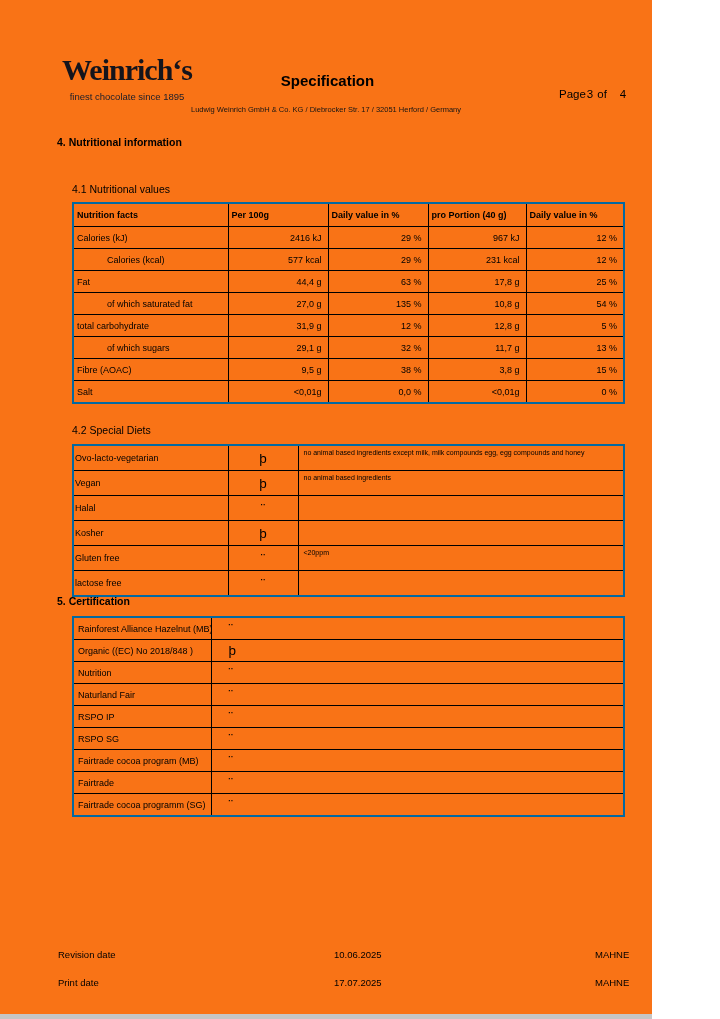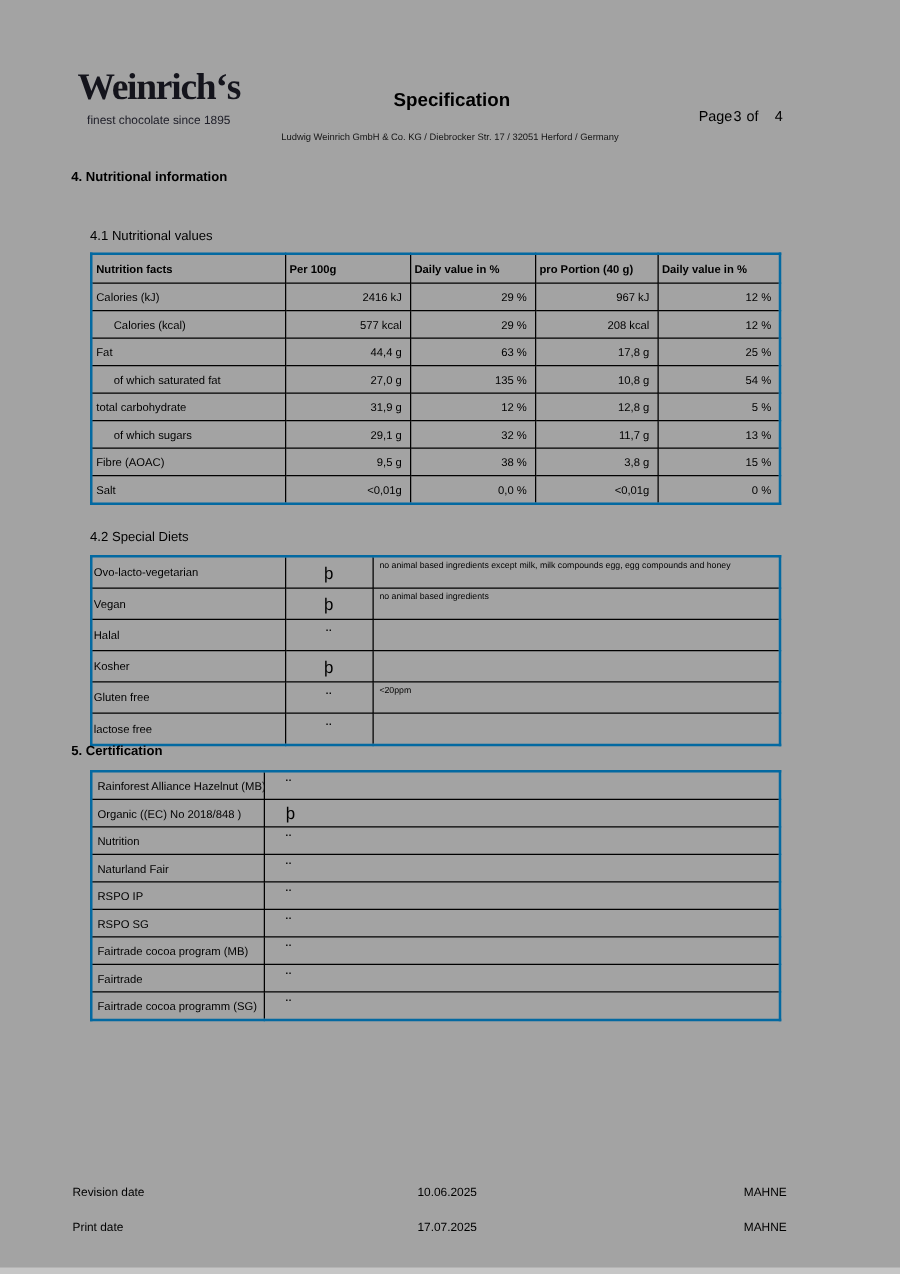--- a/index.html
+++ b/index.html
@@ -1,17 +1,17 @@
 <!DOCTYPE html>
 <html><head>
 <meta charset="utf-8">
 <style>
   html,body { margin:0; padding:0; background:#fff; }
   .page {
-    position:relative; width:720px; height:1019px; background:#a3a3a3;
+    position:relative; width:652px; height:1019px; background:#f97316;
     font-family:"Liberation Sans", sans-serif; color:#000; overflow:hidden;
   }
 
   
   .logo { position:absolute; left:56px; top:53px; width:142px; text-align:center; }
   .logo-brand {
     font-family:"Liberation Serif", serif; font-weight:bold; font-size:30px;
     letter-spacing:-1px; line-height:34px; white-space:nowrap; color:#14141c;
   }
   .logo-tagline { margin-top:4px; font-size:9.5px; letter-spacing:0; white-space:nowrap; color:#20202a; }
@@ -33,21 +33,21 @@
   #heading-5  { left:57px; top:595px; }
 
   
   table.tbl { position:absolute; left:72px; border-collapse:collapse; table-layout:fixed; border:2px solid #0369a1; }
   .tbl td, .tbl th { border:1px solid #000; padding:0; vertical-align:middle; overflow:hidden; }
 
   .nutri { top:202px; width:551px; }
   .nutri th { height:22px; text-align:left; font-size:9px; padding:0 0 0 3px; white-space:nowrap; }
   .nutri td { height:21px; font-size:9px; }
   .nutri td.lbl { padding-left:3px; white-space:nowrap; }
-  .nutri td.lbl.indent { padding-left:17px; }
+  .nutri td.lbl.indent { padding-left:33px; }
   .nutri td.val { text-align:right; padding-right:6px; white-space:nowrap; }
 
   .diets { top:444px; width:551px; }
   .diets td { height:21px; font-size:9px; }
   .diets td.lbl { padding-left:1px; white-space:nowrap; }
   .diets td.mark { text-align:center; font-size:13.5px; line-height:11px; }
   .diets td.comment { vertical-align:top; font-size:7px; padding:3px 2px 0 5px; }
 
   .cert { top:616px; width:551px; }
   .cert td { height:21px; font-size:9px; }
@@ -111,21 +111,21 @@
           <td class="val">2416 kJ</td>
           <td class="val">29 %</td>
           <td class="val">967 kJ</td>
           <td class="val">12 %</td>
         </tr>
 
         <tr>
           <td class="lbl indent">Calories (kcal)</td>
           <td class="val">577 kcal</td>
           <td class="val">29 %</td>
-          <td class="val">208 kcal</td>
+          <td class="val">231 kcal</td>
           <td class="val">12 %</td>
         </tr>
 
         <tr>
           <td class="lbl">Fat</td>
           <td class="val">44,4 g</td>
           <td class="val">63 %</td>
           <td class="val">17,8 g</td>
           <td class="val">25 %</td>
         </tr>

